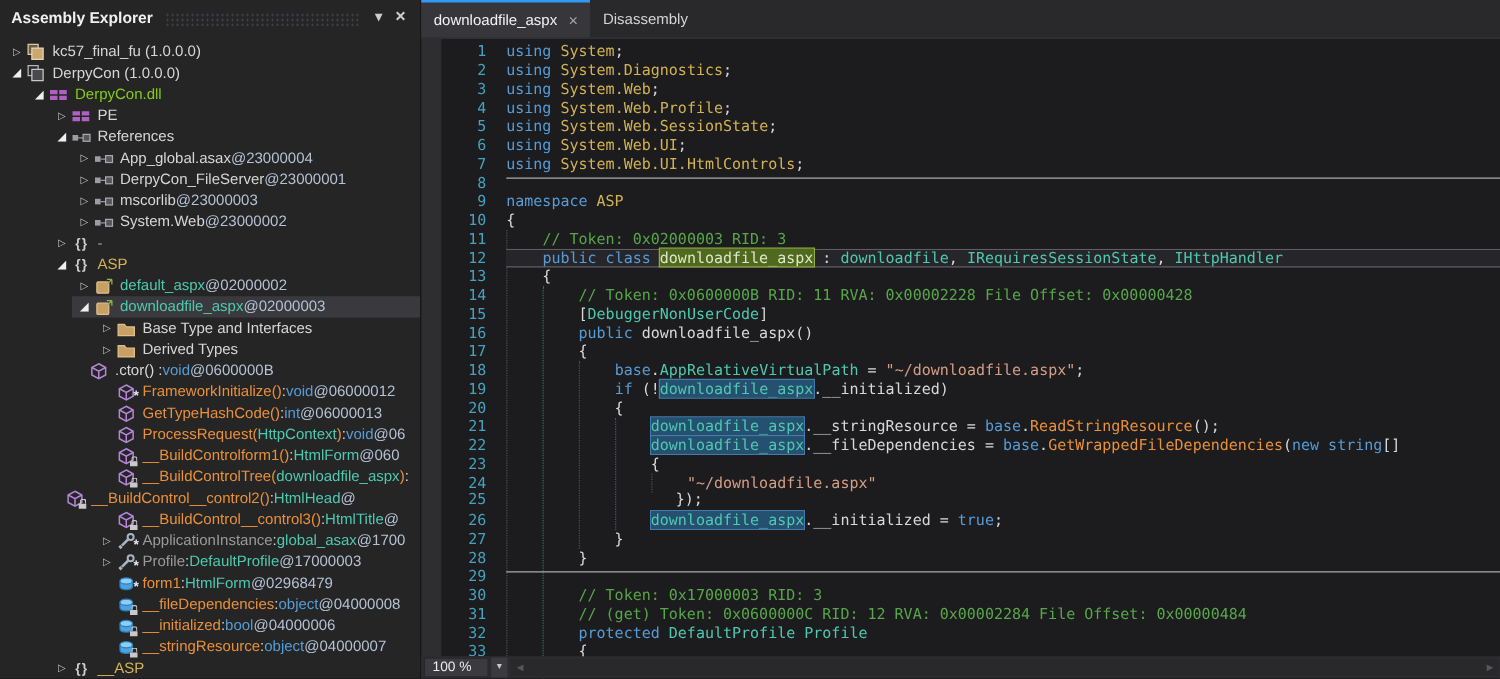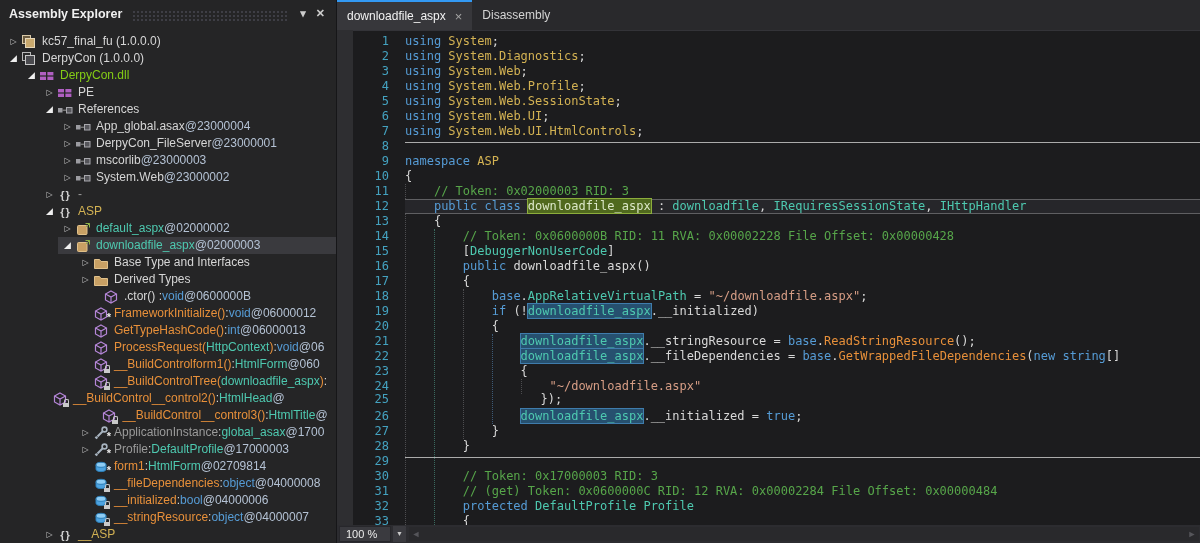--- a/index.html
+++ b/index.html
@@ -218,21 +218,21 @@
         </div>
         <div class="trow" style="padding-left: 78px;">
           <span class="exp">▷</span>
           <span class="ticon">
             <svg width="16" height="16" viewBox="0 0 16 16">
               <path d="M1.5 4.5 h5 l1.5 2 h6.5 v7 h-13 z" fill="#c8a064" stroke="#e0c08a"></path>
             </svg>
           </span>
           <span class="c-wh">Derived Types</span>
         </div>
-        <div class="trow" style="padding-left: 88px;">
+        <div class="trow" style="padding-left: 56px;">
           <span class="exp"></span>
           <span class="ticon">
             <svg width="16" height="16" viewBox="0 0 16 16">
               <path d="M8 2 L13.5 5 v6 L8 14 L2.5 11 V5 Z" fill="none" stroke="#b586d8" stroke-width="1.2"></path>
               <path d="M2.5 5 L8 8 L13.5 5 M8 8 v6" fill="none" stroke="#b586d8" stroke-width="1.2"></path>
             </svg>
           </span>
           <span class="c-wh">.ctor() : </span>
           <span class="c-kw">void</span>
           <span class="c-tok"> @0600000B</span>
@@ -314,21 +314,21 @@
               <path d="M8 2 L13.5 5 v6 L8 14 L2.5 11 V5 Z" fill="none" stroke="#b586d8" stroke-width="1.2"></path>
               <path d="M2.5 5 L8 8 L13.5 5 M8 8 v6" fill="none" stroke="#b586d8" stroke-width="1.2"></path>
             </svg>
             <span class="badge-lock"></span>
           </span>
           <span class="c-me">__BuildControl__control2()</span>
           <span class="c-wh"> : </span>
           <span class="c-ty">HtmlHead</span>
           <span class="c-tok"> @</span>
         </div>
-        <div class="trow" style="padding-left: 78px; justify-content: center;">
+        <div class="trow" style="padding-left: 78px;">
           <span class="exp"></span>
           <span class="ticon">
             <svg width="16" height="16" viewBox="0 0 16 16">
               <path d="M8 2 L13.5 5 v6 L8 14 L2.5 11 V5 Z" fill="none" stroke="#b586d8" stroke-width="1.2"></path>
               <path d="M2.5 5 L8 8 L13.5 5 M8 8 v6" fill="none" stroke="#b586d8" stroke-width="1.2"></path>
             </svg>
             <span class="badge-lock"></span>
           </span>
           <span class="c-me">__BuildControl__control3()</span>
           <span class="c-wh"> : </span>
@@ -370,21 +370,21 @@
           <span class="ticon">
             <svg width="16" height="16" viewBox="0 0 16 16">
               <path d="M3 6 v4.2 c0 1.4 2.2 2.4 5 2.4 s5 -1 5 -2.4 V6" fill="#4da3e0" stroke="#2d7fb8"></path>
               <ellipse cx="8" cy="5.8" rx="5" ry="2.5" fill="#8ecdf5" stroke="#2d7fb8"></ellipse>
             </svg>
             <span class="badge-star">*</span>
           </span>
           <span class="c-me">form1</span>
           <span class="c-wh"> : </span>
           <span class="c-ty">HtmlForm</span>
-          <span class="c-tok"> @02709814</span>
+          <span class="c-tok"> @02968479</span>
         </div>
         <div class="trow" style="padding-left: 78px;">
           <span class="exp"></span>
           <span class="ticon">
             <svg width="16" height="16" viewBox="0 0 16 16">
               <path d="M3 6 v4.2 c0 1.4 2.2 2.4 5 2.4 s5 -1 5 -2.4 V6" fill="#4da3e0" stroke="#2d7fb8"></path>
               <ellipse cx="8" cy="5.8" rx="5" ry="2.5" fill="#8ecdf5" stroke="#2d7fb8"></ellipse>
             </svg>
             <span class="badge-lock"></span>
           </span>

